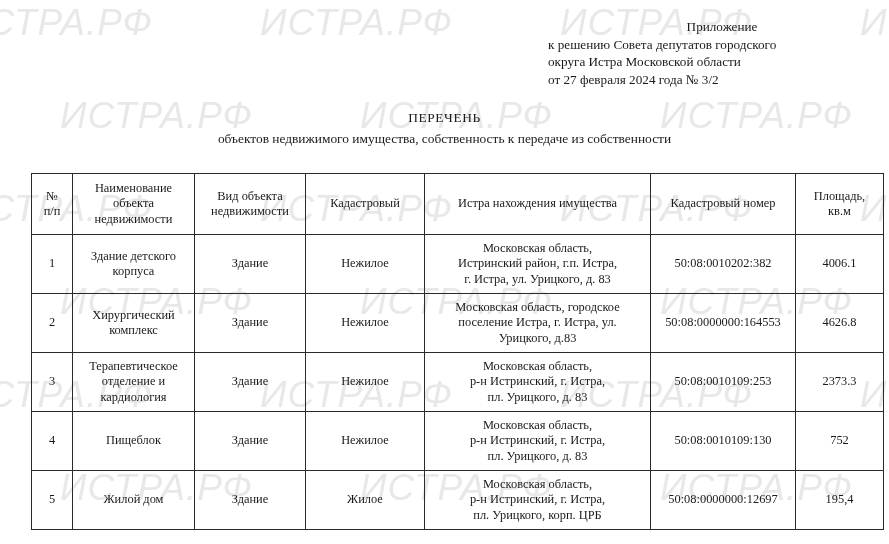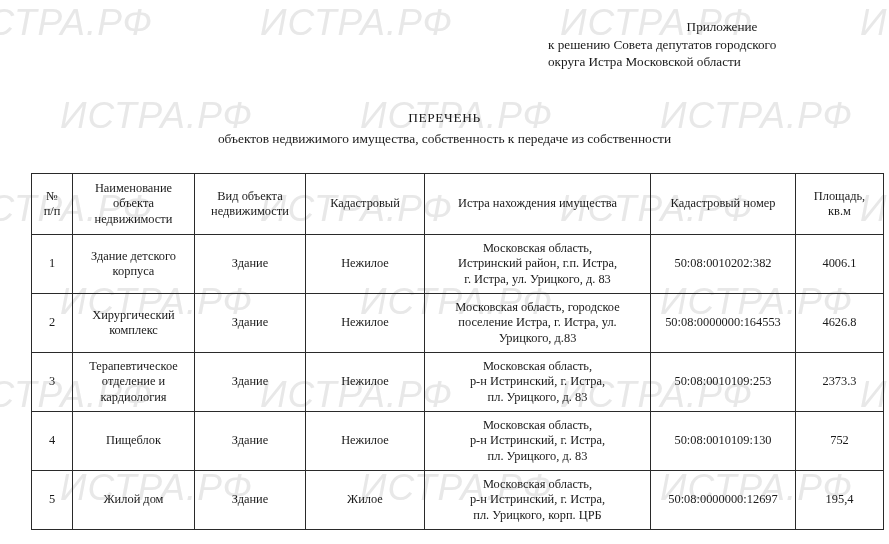--- a/index.html
+++ b/index.html
@@ -138,20 +138,21 @@
     <div class="wm" style="left: 360px; top: 467px; color: rgb(232, 232, 232);">ИСТРА.РФ</div>
     <div class="wm" style="left: 660px; top: 467px; color: rgb(232, 232, 232);">ИСТРА.РФ</div>
   </div>
 
 <div class="page">
 
   <div class="appendix-block">
     <div class="appendix-line-1">Приложение</div>
     <div class="appendix-line">к решению Совета депутатов городского</div>
     <div class="appendix-line">округа Истра Московской области</div>
+    <div class="appendix-line">от 27 февраля 2024 года № 3/2</div>
   </div>
 
   <div class="title-block">
     <div class="title-main">ПЕРЕЧЕНЬ</div>
     <div>объектов недвижимого имущества, собственность к передаче из собственности</div>
   </div>
 
   <table class="perechen">
     <colgroup>
       <col class="c-num">

